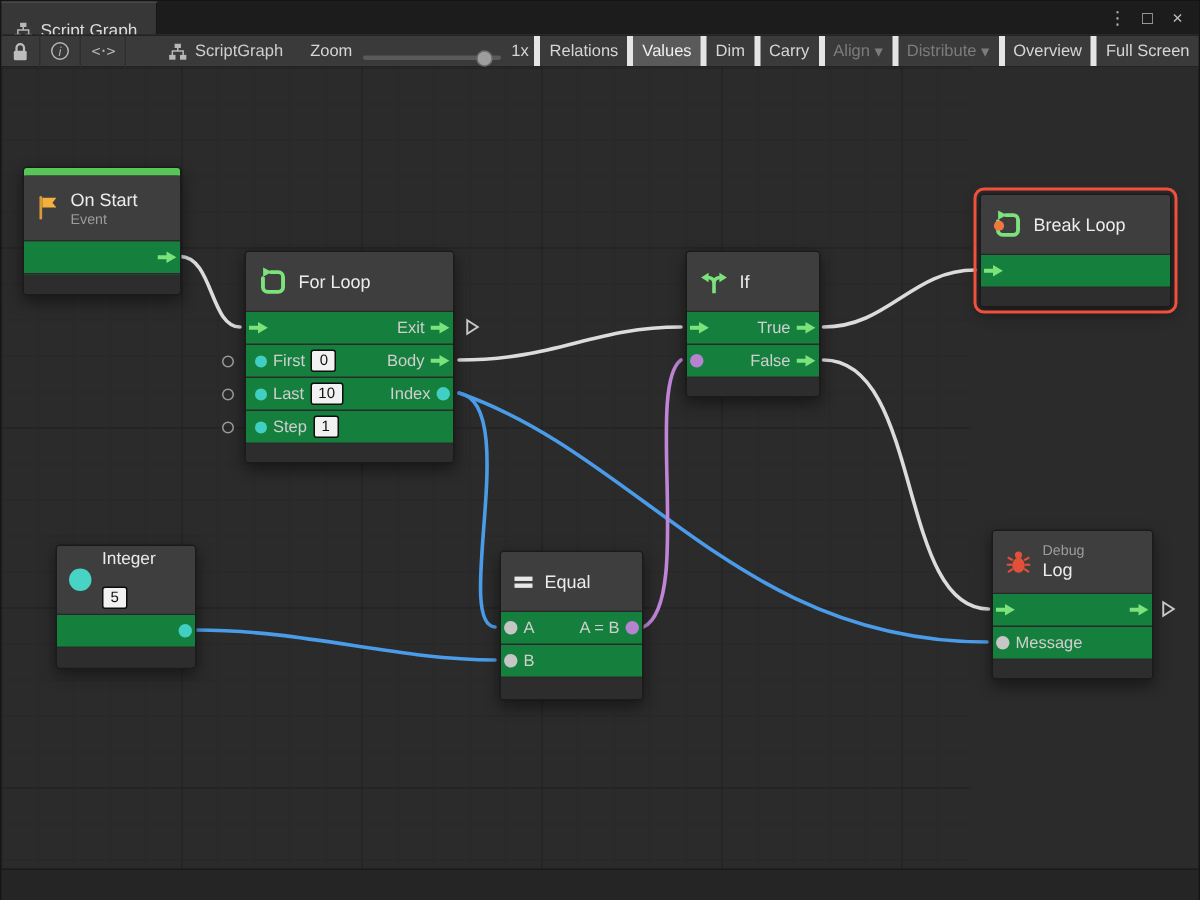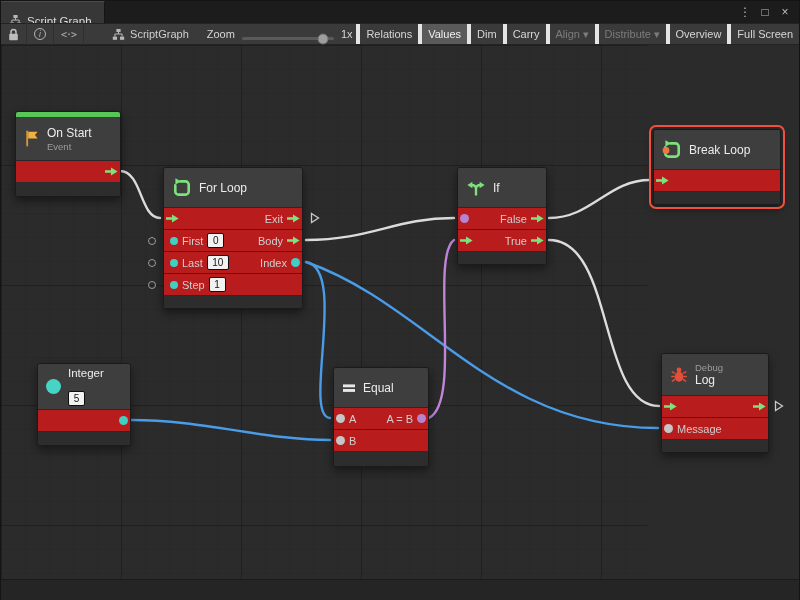--- a/index.html
+++ b/index.html
@@ -38,21 +38,21 @@
   .wires path{pointer-events:stroke}
 
   
   .node{position:absolute;z-index:2;background:#353535;border:1px solid #1b1b1b;border-radius:3px;box-shadow:0 4px 10px rgba(0,0,0,.45)}
   .node.selected{outline:2px solid #f0503c;outline-offset:2px}
   .n-strip{height:5px;border-radius:2px 2px 0 0}
   .n-header{display:flex;align-items:center;gap:7px;padding:0 8px;background:#3e3e3e;border-bottom:1px solid #282828;border-radius:2px 2px 0 0}
   .n-title{font-size:12px;color:#ececec}
   .n-sub{font-size:9.5px;color:#9c9c9c;margin-top:1px}
   .n-col{display:flex;flex-direction:column;justify-content:center}
-  .row{position:relative;display:flex;align-items:center;gap:4px;height:22px;padding:0 6px;background:#b91c1c;border-bottom:1px solid #2a2a2a;font-size:11px;color:#cfcfcf}
+  .row{position:relative;display:flex;align-items:center;gap:4px;height:22px;padding:0 6px;background:#15803d;border-bottom:1px solid #2a2a2a;font-size:11px;color:#cfcfcf}
   .n-footer{height:12px;background:#2d2d2d;border-radius:0 0 2px 2px}
   .spacer{flex:1}
   .p-arrow{flex:none}
   .pl{margin-left:-4px}
   .pr{margin-right:-4px}
   .dot{flex:none;width:9px;height:9px;border-radius:50%}
   .dot.teal{background:#40cfc2}
   .dot.purple{background:#b583cf}
   .dot.gray{background:#c6c6c6}
   .dot.sm{width:8px;height:8px}
@@ -235,33 +235,33 @@
     <div class="node" style="left:456px;top:122px;width:90px">
       <div class="n-header" style="height:40px">
         <svg width="20" height="20" viewBox="0 0 20 20">
           <path d="M10 17.5 V11 C10 8.2 8.2 7 5.8 7 M10 11 C10 8.2 11.8 7 14.2 7" fill="none" stroke="#7ce27c" stroke-width="2.4"></path>
           <polygon points="6.4,3.8 6.4,10.2 1.4,7" fill="#7ce27c"></polygon>
           <polygon points="13.6,3.8 13.6,10.2 18.6,7" fill="#7ce27c"></polygon>
         </svg>
         <span class="n-title">If</span>
       </div>
       <div class="row">
+        <svg class="p-arrow pl" width="13" height="9" viewBox="0 0 13 9">
+            <path d="M0 3.2 H6 V0.6 L12.6 4.5 6 8.4 V5.8 H0 Z" fill="#7ce27c"></path>
+          </svg>
+        <span class="spacer"></span>
+        <span>True</span>
+        <svg class="p-arrow pr" width="13" height="9" viewBox="0 0 13 9">
+            <path d="M0 3.2 H6 V0.6 L12.6 4.5 6 8.4 V5.8 H0 Z" fill="#7ce27c"></path>
+          </svg>
+      </div>
+      <div class="row">
         <span class="dot purple pl"></span>
         <span class="spacer"></span>
         <span>False</span>
-        <svg class="p-arrow pr" width="13" height="9" viewBox="0 0 13 9">
-            <path d="M0 3.2 H6 V0.6 L12.6 4.5 6 8.4 V5.8 H0 Z" fill="#7ce27c"></path>
-          </svg>
-      </div>
-      <div class="row">
-        <svg class="p-arrow pl" width="13" height="9" viewBox="0 0 13 9">
-            <path d="M0 3.2 H6 V0.6 L12.6 4.5 6 8.4 V5.8 H0 Z" fill="#7ce27c"></path>
-          </svg>
-        <span class="spacer"></span>
-        <span>True</span>
         <svg class="p-arrow pr" width="13" height="9" viewBox="0 0 13 9">
             <path d="M0 3.2 H6 V0.6 L12.6 4.5 6 8.4 V5.8 H0 Z" fill="#7ce27c"></path>
           </svg>
       </div>
       <div class="n-footer"></div>
     </div>
 
     <div class="node selected" style="left:652px;top:84px;width:128px">
       <div class="n-header" style="height:40px">
         <svg width="20" height="20" viewBox="0 0 20 20">

